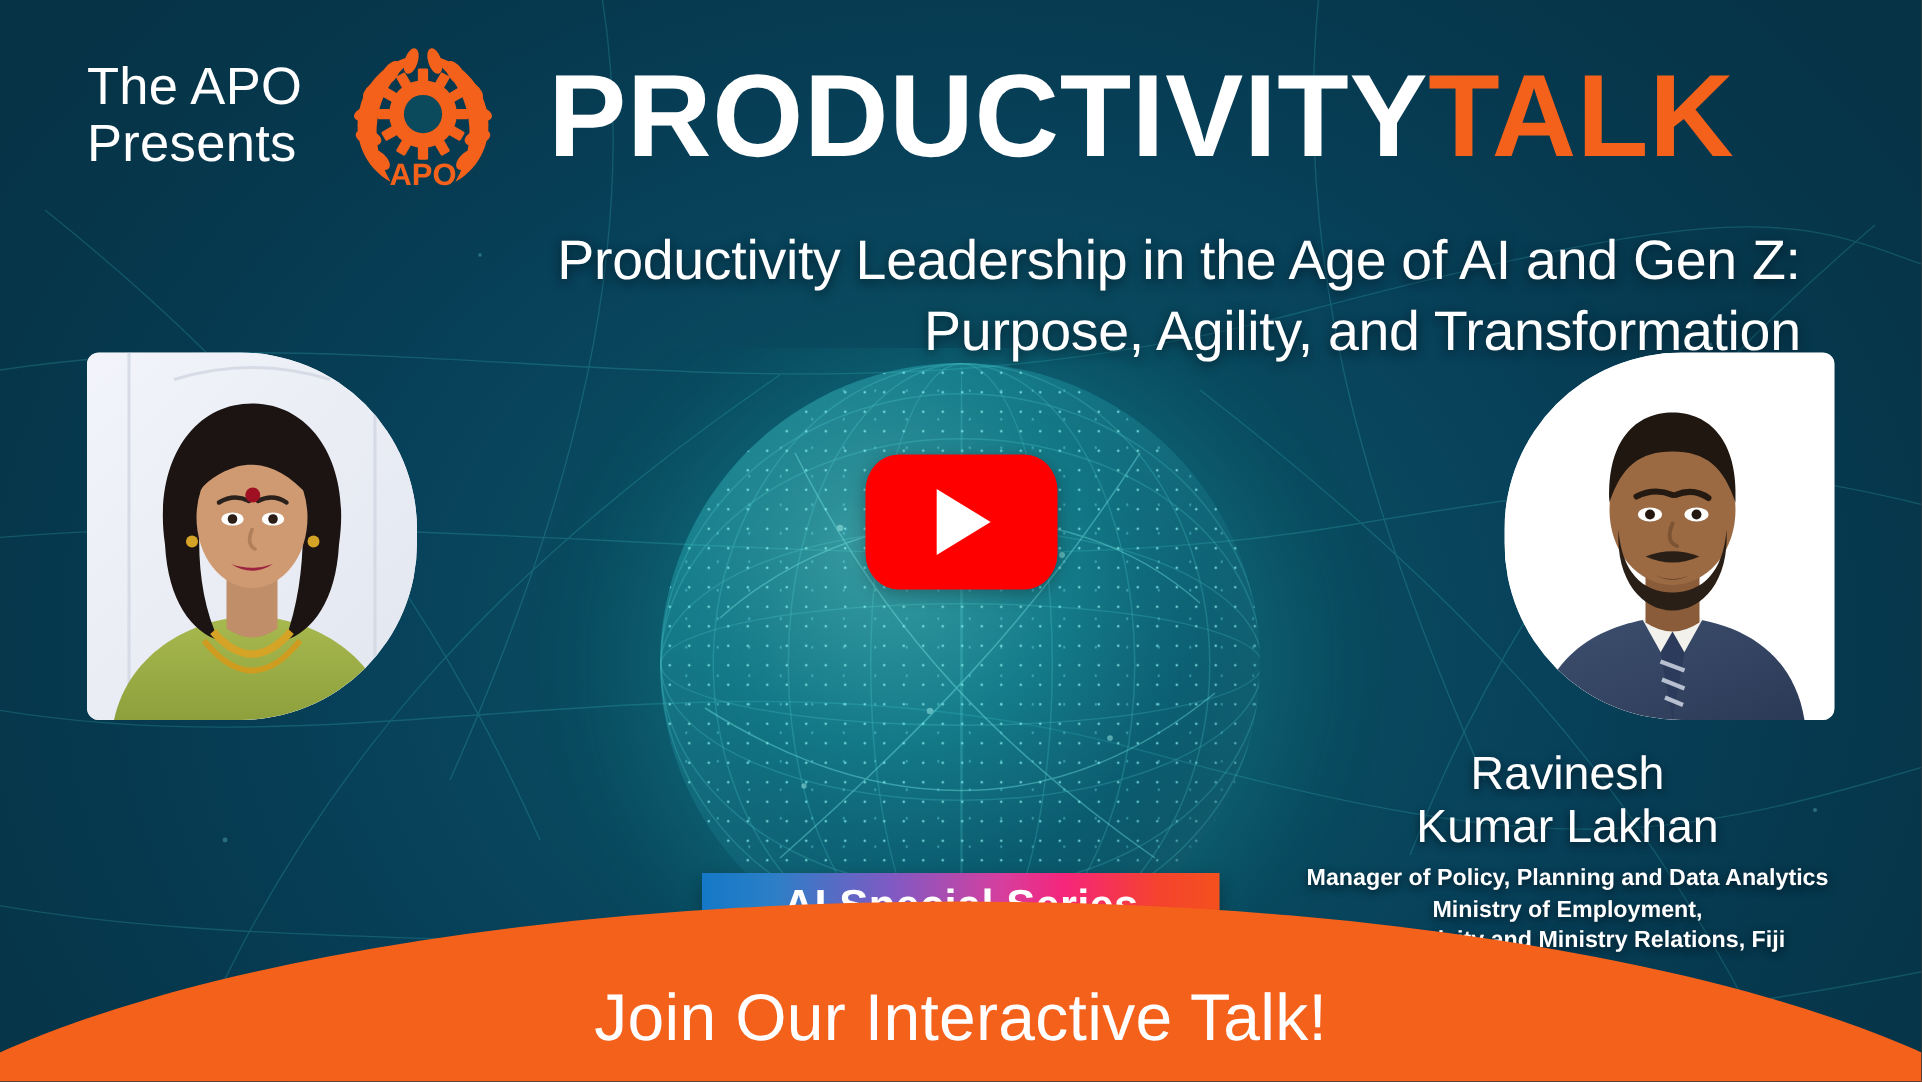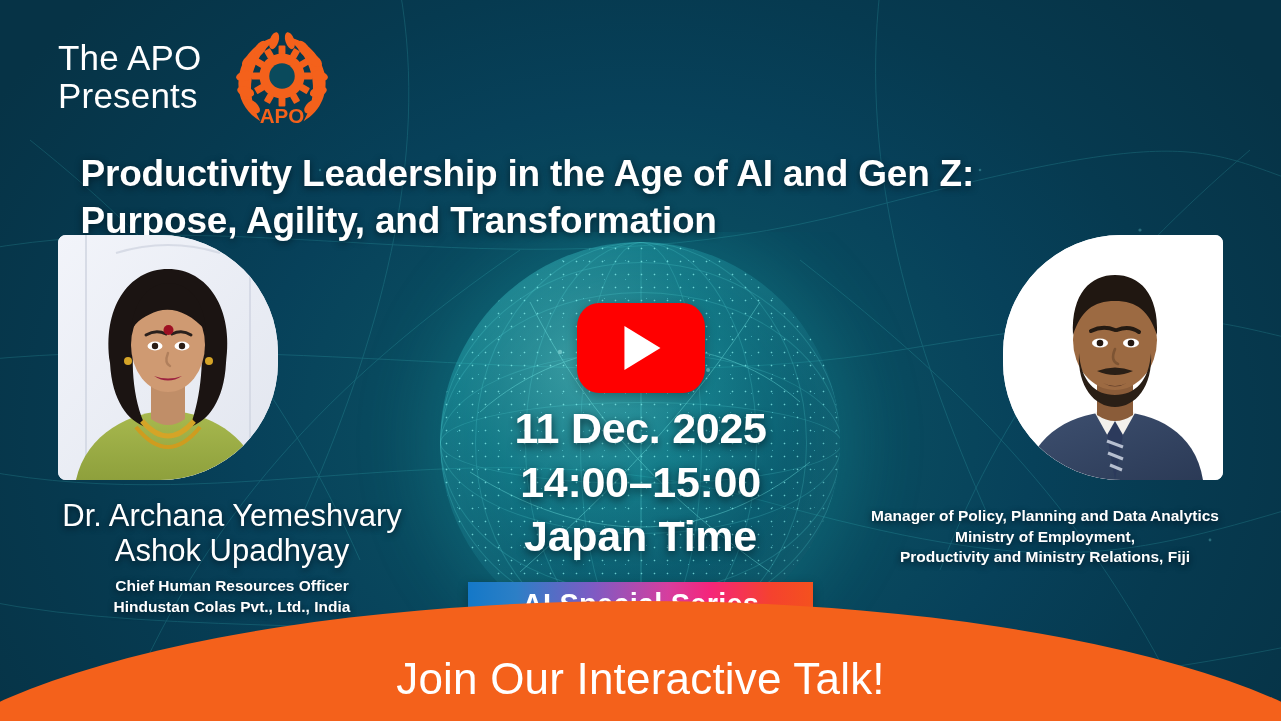--- a/index.html
+++ b/index.html
@@ -46,21 +46,21 @@
   }
   .apo-logo{margin-left:22px;width:118px;height:104px;flex:0 0 auto;}
   .brand{margin-left:24px;font-size:78px;font-weight:700;letter-spacing:.5px;line-height:1;
          white-space:nowrap;}
   .brand .w{color:#ffffff;}
   .brand .o{color:#F4611B;}
 
   
   .headline{
     position:absolute;left:50%;transform:translateX(-50%);top:150px;width:1120px;
-    text-align:left;color:#fff;font-size:37px;font-weight:700;line-height:1.28;
+    text-align:right;color:#fff;font-size:37px;font-weight:400;line-height:1.28;
     text-shadow:0 2px 7px rgba(0,20,30,.75);white-space:pre-line;letter-spacing:-.2px;
   }
 
   
   .photo{position:absolute;top:235px;width:220px;height:245px;overflow:hidden;background:#eef1f7;}
   .photo-left{left:58px;border-radius:8px 118px 118px 8px;}
   .photo-right{left:1003px;border-radius:118px 8px 8px 118px;}
   .photo .ph-inner{position:absolute;inset:0;}
 
   
@@ -201,20 +201,23 @@
             <rect x="-3.5" y="-31" width="7" height="9" rx="1" transform="rotate(300)"></rect>
             <rect x="-3.5" y="-31" width="7" height="9" rx="1" transform="rotate(330)"></rect>
           </g>
           <circle cx="0" cy="0" r="23" fill="#F4611B"></circle>
           <circle cx="0" cy="0" r="13" fill="#0a4a5c"></circle>
         </g>
       </g>
       <text x="60" y="100" text-anchor="middle" font-family="'Liberation Sans',sans-serif" font-size="21" font-weight="700" fill="#F4611B">APO</text>
     </svg>
 
+    <div class="brand">
+      <span class="w">PRODUCTIVITY</span><span class="o">TALK</span>
+    </div>
   </div>
 
   <div class="headline">Productivity Leadership in the Age of AI and Gen Z:
 Purpose, Agility, and Transformation</div>
 
   <div class="photo photo-left">
     <svg class="ph-inner" viewBox="0 0 220 245" preserveAspectRatio="xMidYMid slice">
       <defs>
         <linearGradient id="wallL" x1="0" y1="0" x2="1" y2="1">
           <stop offset="0%" stop-color="#f2f4fa"></stop>
@@ -256,26 +259,20 @@
       <path d="M110 118 q-4 10 2 13" stroke="#b07f5c" stroke-width="2.4" fill="none" stroke-linecap="round"></path>
       <path d="M96 141 q14 9 28 0 q-14 5 -28 0 Z" fill="#9d2340"></path>
 
       <path d="M84 186 q26 30 52 0" stroke="#d5a427" stroke-width="5" fill="none"></path>
       <path d="M78 192 q32 40 64 0" stroke="#cf9c1f" stroke-width="4" fill="none"></path>
 
       <circle cx="70" cy="126" r="4" fill="#d5a427"></circle>
       <circle cx="151" cy="126" r="4" fill="#d5a427"></circle>
     </svg>
   </div>
-  <div class="sp sp-left">
-    <div class="sp-name">Dr. Archana Yemeshvary
-Ashok Upadhyay</div>
-    <div class="sp-role">Chief Human Resources Officer
-Hindustan Colas Pvt., Ltd., India</div>
-  </div>
 
   <div class="photo photo-right">
     <svg class="ph-inner" viewBox="0 0 220 245" preserveAspectRatio="xMidYMid slice">
       <defs>
         <linearGradient id="suitR" x1="0" y1="0" x2="1" y2="1">
           <stop offset="0%" stop-color="#3e5070"></stop>
             <stop offset="100%" stop-color="#2b3a56"></stop>
         </linearGradient>
       </defs>
       <rect width="220" height="245" fill="#ffffff"></rect>
@@ -306,32 +303,31 @@
       <circle cx="128" cy="108" r="3.3" fill="#231710"></circle>
 
       <path d="M112 114 q-5 12 3 15" stroke="#7d5433" stroke-width="2.6" fill="none" stroke-linecap="round"></path>
 
       <path d="M76 118 C 74 152, 92 172, 112 172 C 132 172, 150 152, 148 118 C 146 146, 132 160, 112 160 C 92 160, 78 146, 76 118 Z" fill="#2a1f16"></path>
       <path d="M94 136 q18 -7 36 0 q-18 8 -36 0 Z" fill="#2a1f16"></path>
       <path d="M100 148 q12 6 24 0 q-12 7 -24 0 Z" fill="#5c3a27"></path>
     </svg>
   </div>
   <div class="sp sp-right">
+    <div class="sp-name">Ravinesh
+Kumar Lakhan</div>
     <div class="sp-role">Manager of Policy, Planning and Data Analytics
 Ministry of Employment,
 Productivity and Ministry Relations, Fiji</div>
   </div>
 
   <div class="play-btn">
     <div class="play-tri"></div>
   </div>
 
-  <div class="when">11 Dec. 2025
-14:00–15:00
-Japan Time</div>
 
   <div class="badge">
     <span>AI Special Series</span>
   </div>
 
   <div class="banner"></div>
   <div class="banner-txt">Join Our Interactive Talk!</div>
 
 </div>
 

